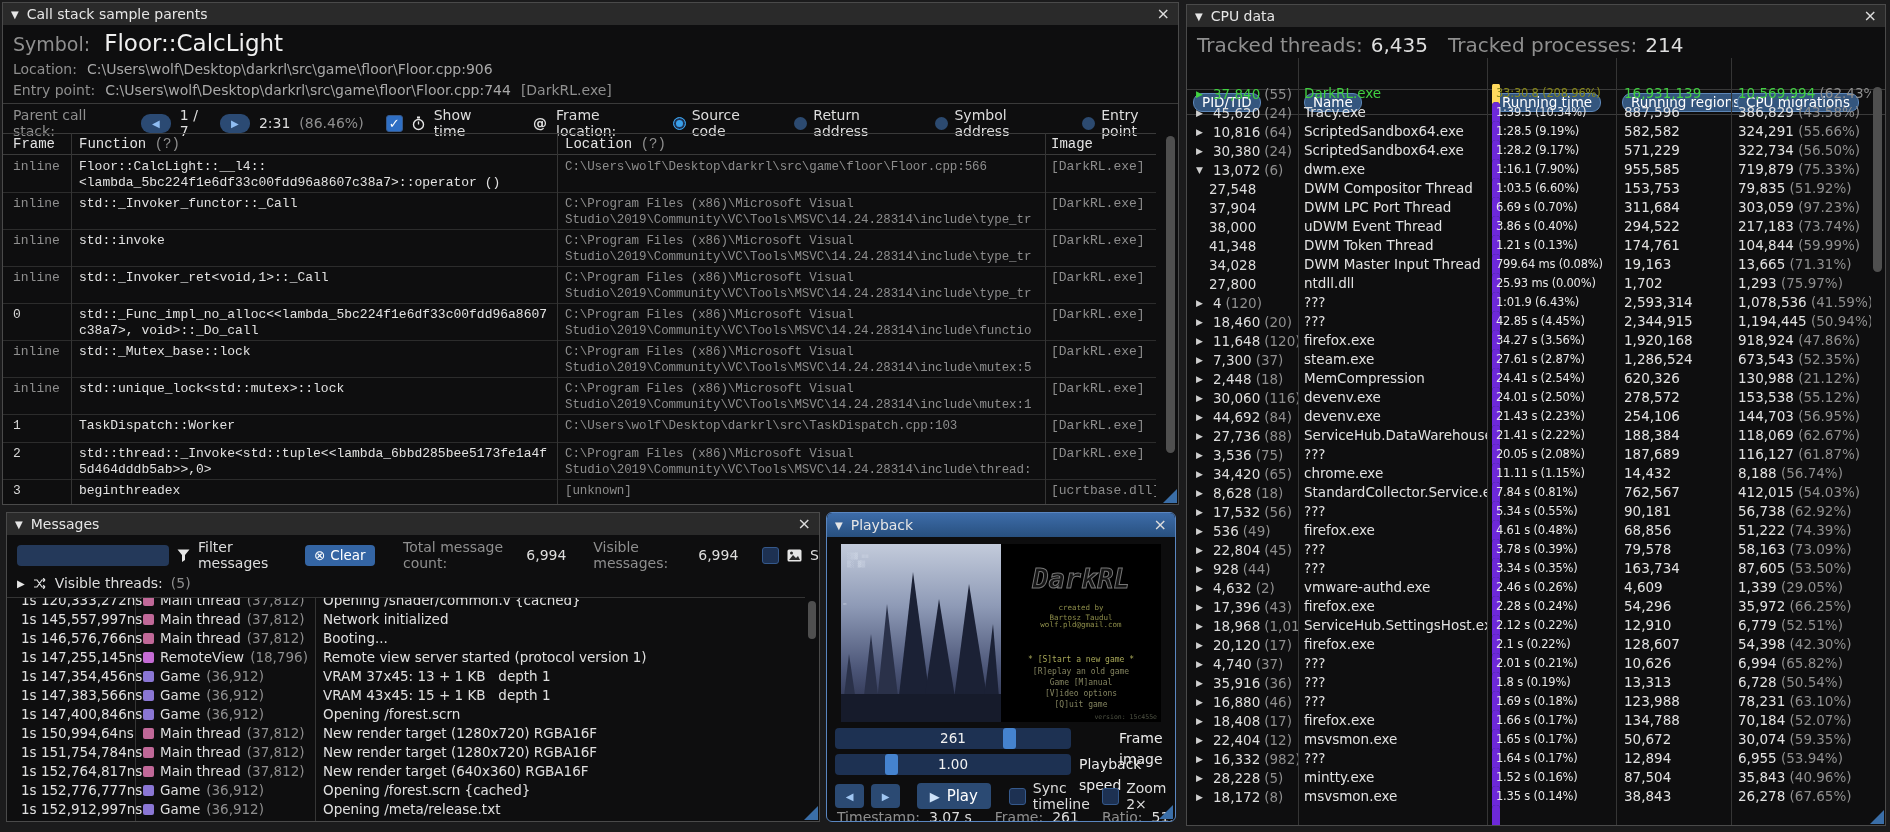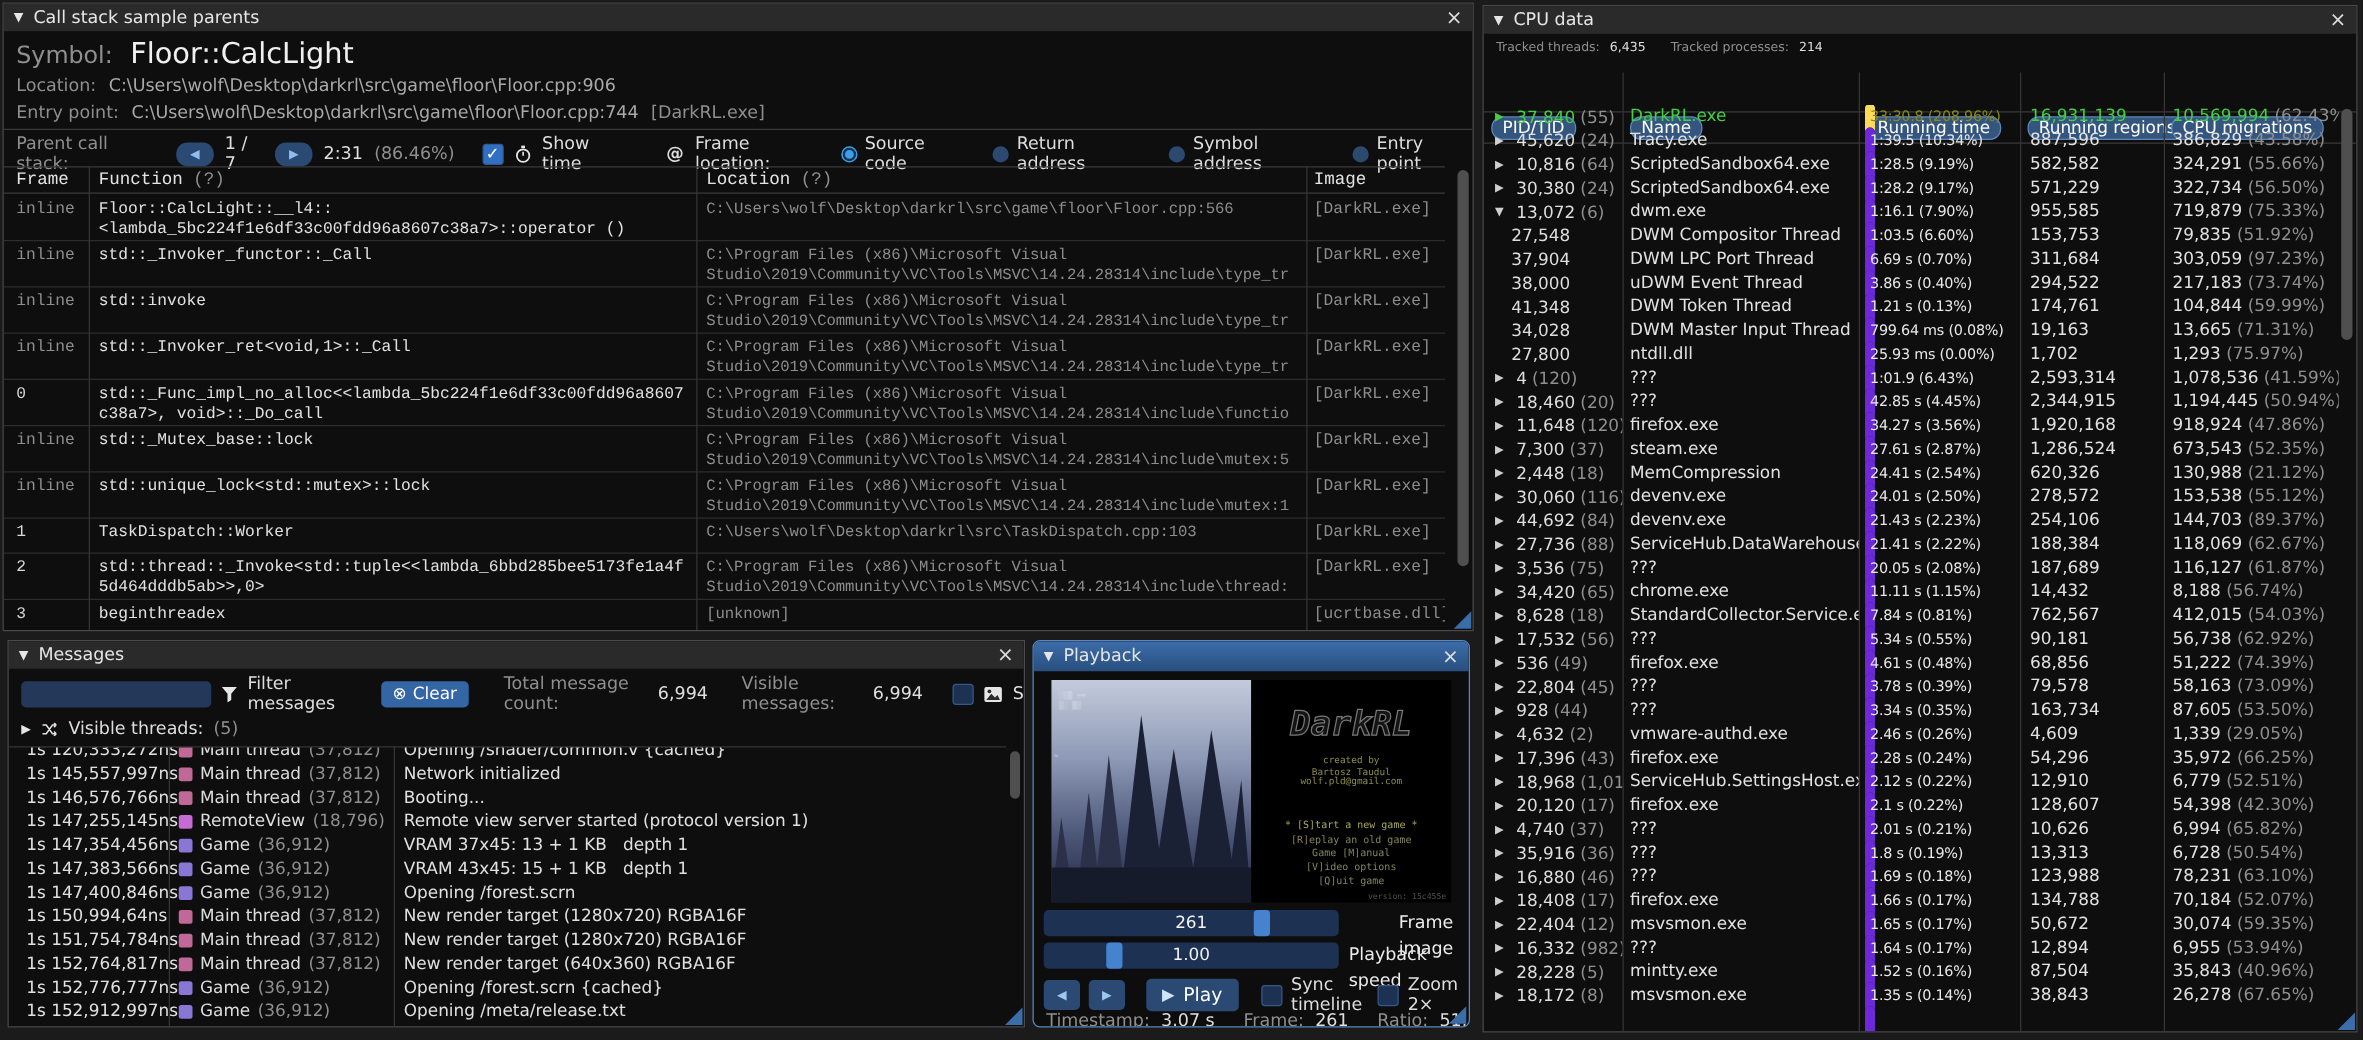--- a/index.html
+++ b/index.html
@@ -69,21 +69,21 @@
   .sliderlbl{position:absolute;left:252px;font-size:14px;line-height:21px;color:#ececec;}
   #pb .ctl{position:absolute;left:8px;top:267px;right:6px;display:flex;align-items:center;gap:7px;}
   .sqbtn{width:29px;height:24px;background:#2b4a73;border-radius:4px;display:flex;align-items:center;
          justify-content:center;color:#9fc6f2;font-size:10px;cursor:pointer;flex:none;}
   .playbtn{height:26px;padding:0 13px;background:#2b4a73;border-radius:4px;display:flex;align-items:center;
            gap:7px;color:#fff;font-size:15px;cursor:pointer;flex:none;}
   .playbtn .ptri{color:#cfe3fa;font-size:13px;}
   #pb .status{position:absolute;left:10px;top:296px;display:flex;gap:9px;font-size:14px;white-space:nowrap;}
   
   #cpu{left:1186px;top:4px;width:700px;height:822px;}
-  #cpu .stats{position:absolute;left:10px;top:28px;display:flex;gap:8px;font-size:10px;}
+  #cpu .stats{position:absolute;left:10px;top:28px;display:flex;gap:8px;font-size:20px;}
   #cpu .hdr{position:absolute;left:0;top:52px;right:0;height:26px;border-top:1px solid #3a3a3a;
             border-bottom:1px solid #3a3a3a;display:grid;grid-template-columns:111px 189px 129px 115px auto;
             align-items:center;margin-top:32px;}
   .hpill{display:inline-block;background:#34567e;border:1px solid #5d87b8;border-radius:9px;color:#fff;
          font-size:13.5px;padding:0 8px;line-height:17px;margin-left:6px;cursor:pointer;white-space:nowrap;
          justify-self:start;}
   #cpu .rows{position:absolute;left:0;top:79px;right:14px;bottom:0;overflow:hidden;}
   #cpu .crow{display:grid;grid-template-columns:111px 189px 129px 115px auto;height:19px;line-height:19px;
              font-size:13.5px;cursor:pointer;}
   #cpu .cpid{display:flex;align-items:center;gap:4px;padding-left:9px;white-space:nowrap;overflow:hidden;}
@@ -907,21 +907,21 @@
           <span class="cname">devenv.exe</span>
           <span class="ctime">
             <span class="bar">
               <span class="barfill" style="width: 2.5%;"></span>
               <span class="bartext">21.43 s (2.23%)</span>
             </span>
           </span>
           <span class="creg">254,106</span>
           <span class="cmig">
             <span class="migv">144,703</span>
-            <span class="dim">(89.37%)</span>
+            <span class="dim">(56.95%)</span>
           </span>
         </div>
 
         <div class="crow">
           <span class="cpid">
             <span class="arr">▶</span>
             <span class="pidv">27,736</span>
             <span class="dim">(88)</span>
           </span>
           <span class="cname">ServiceHub.DataWarehouse</span>

